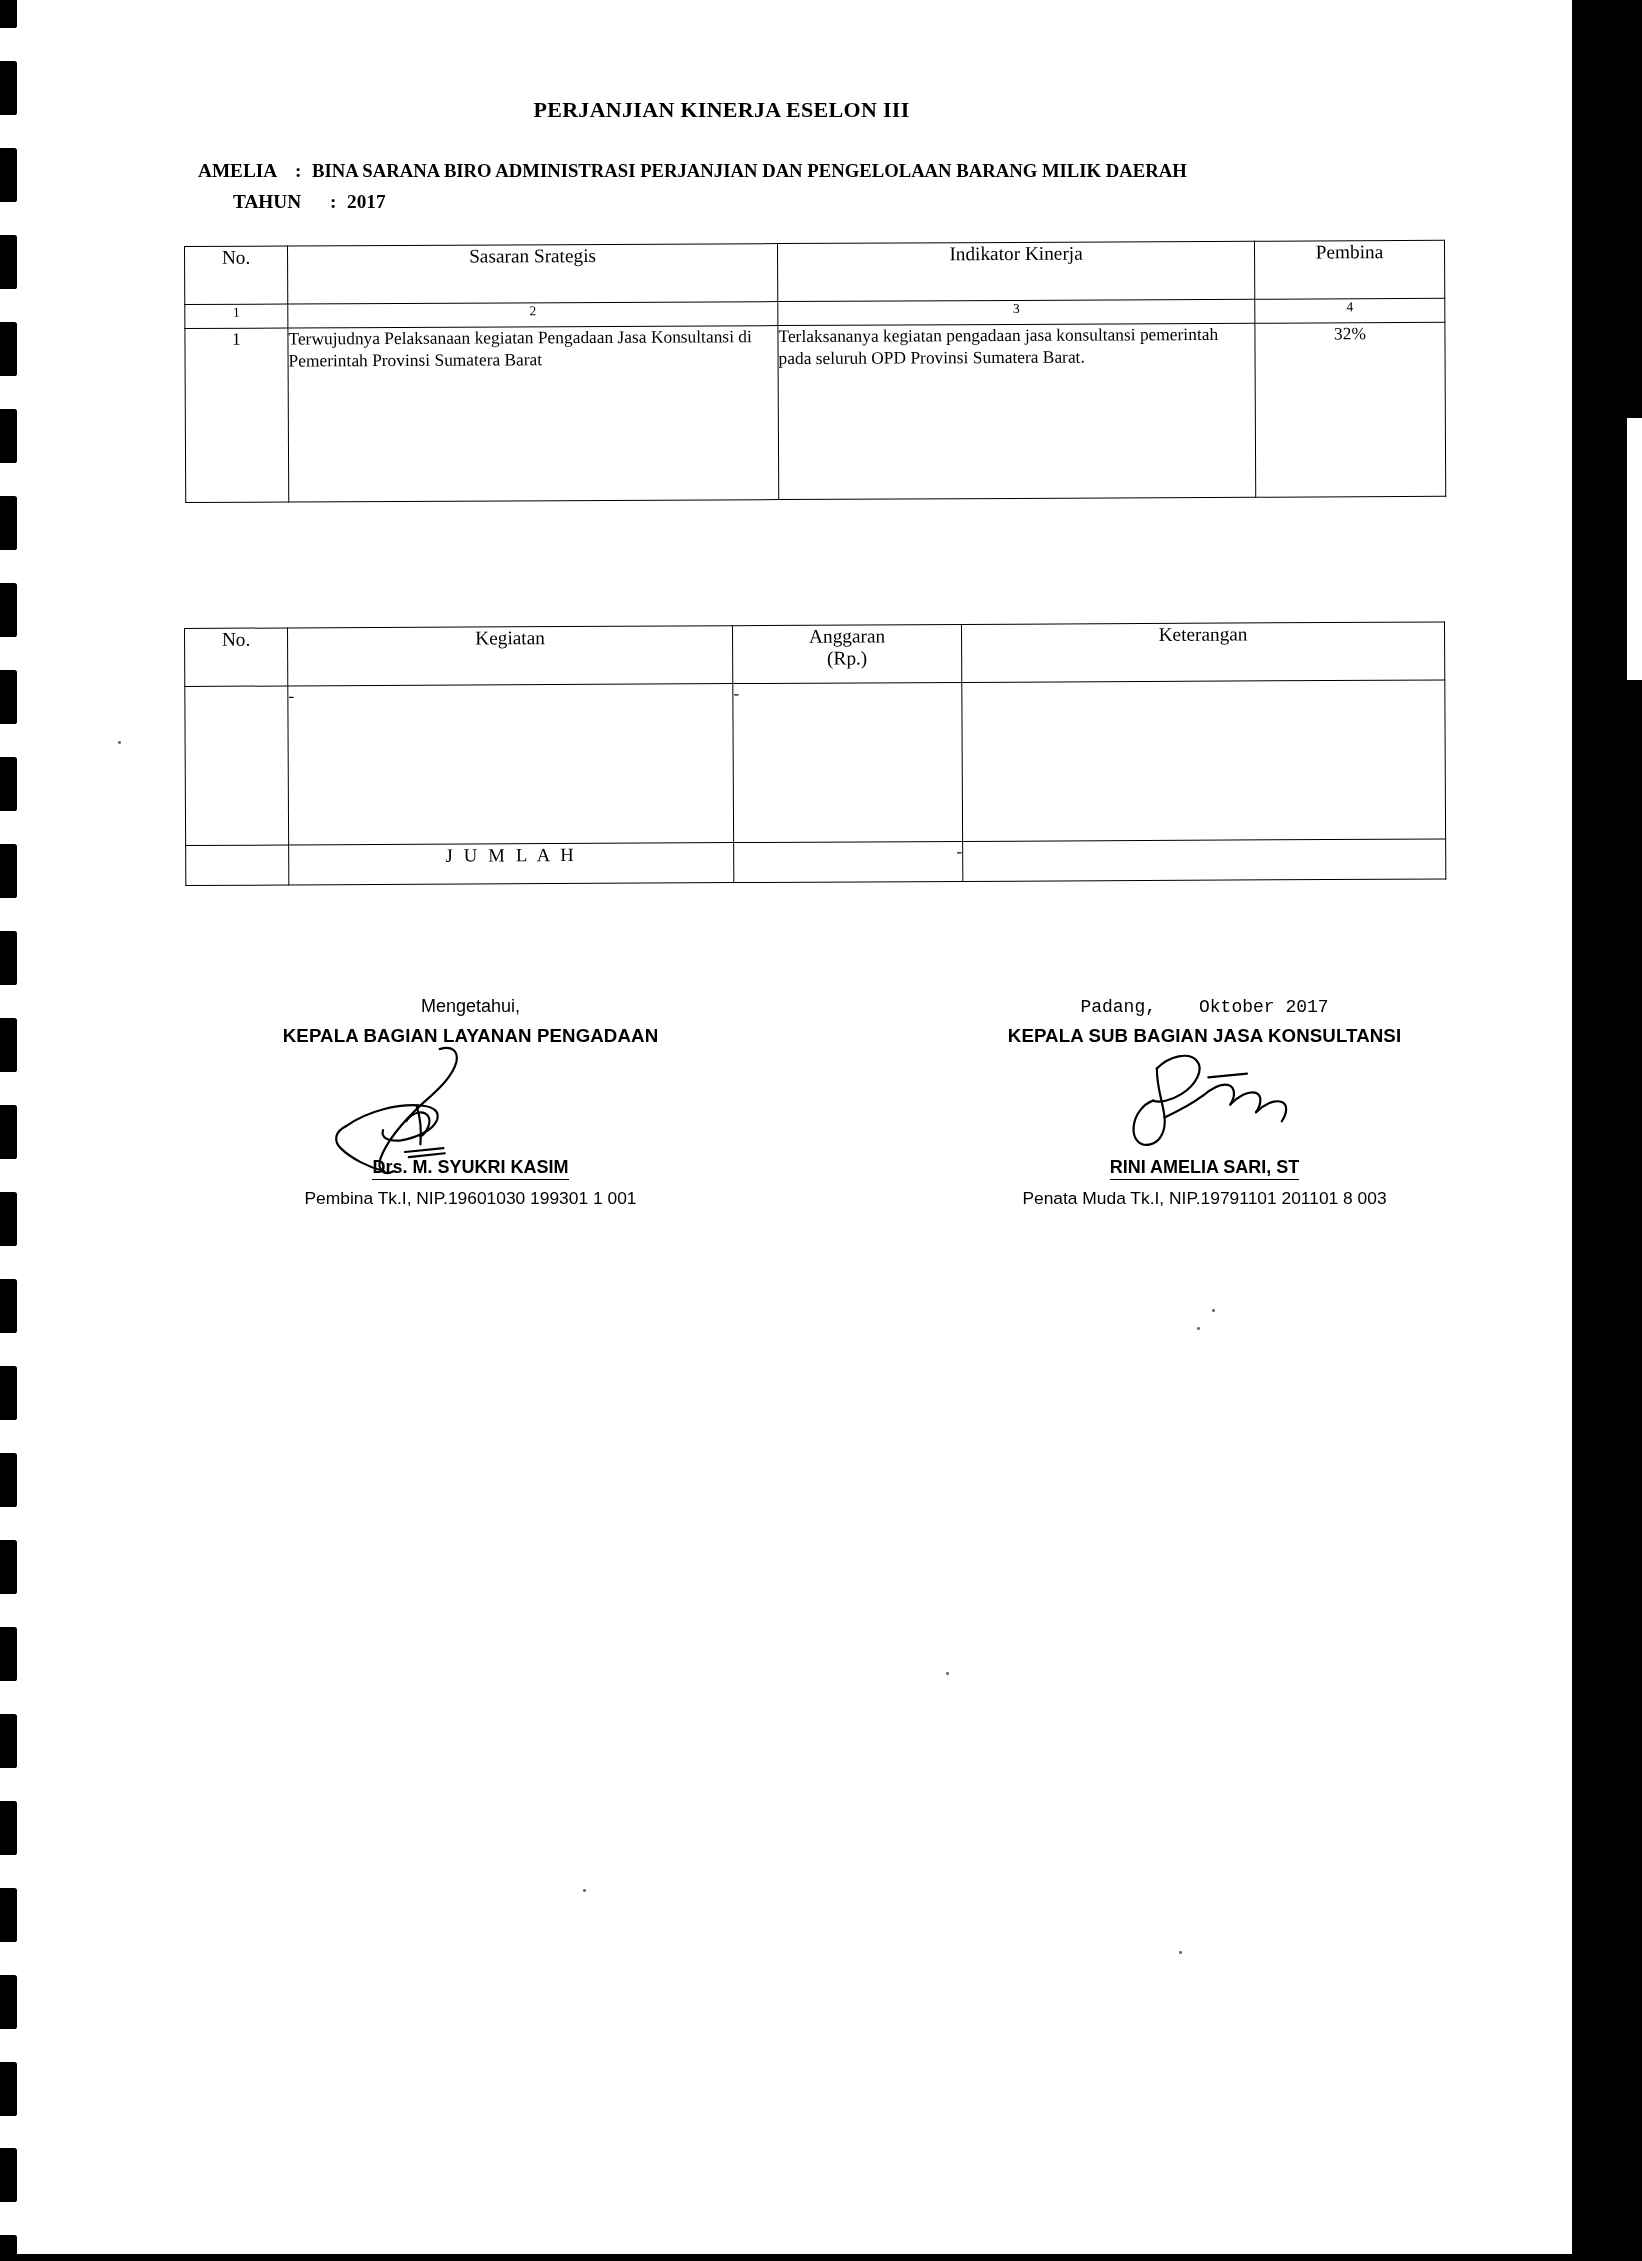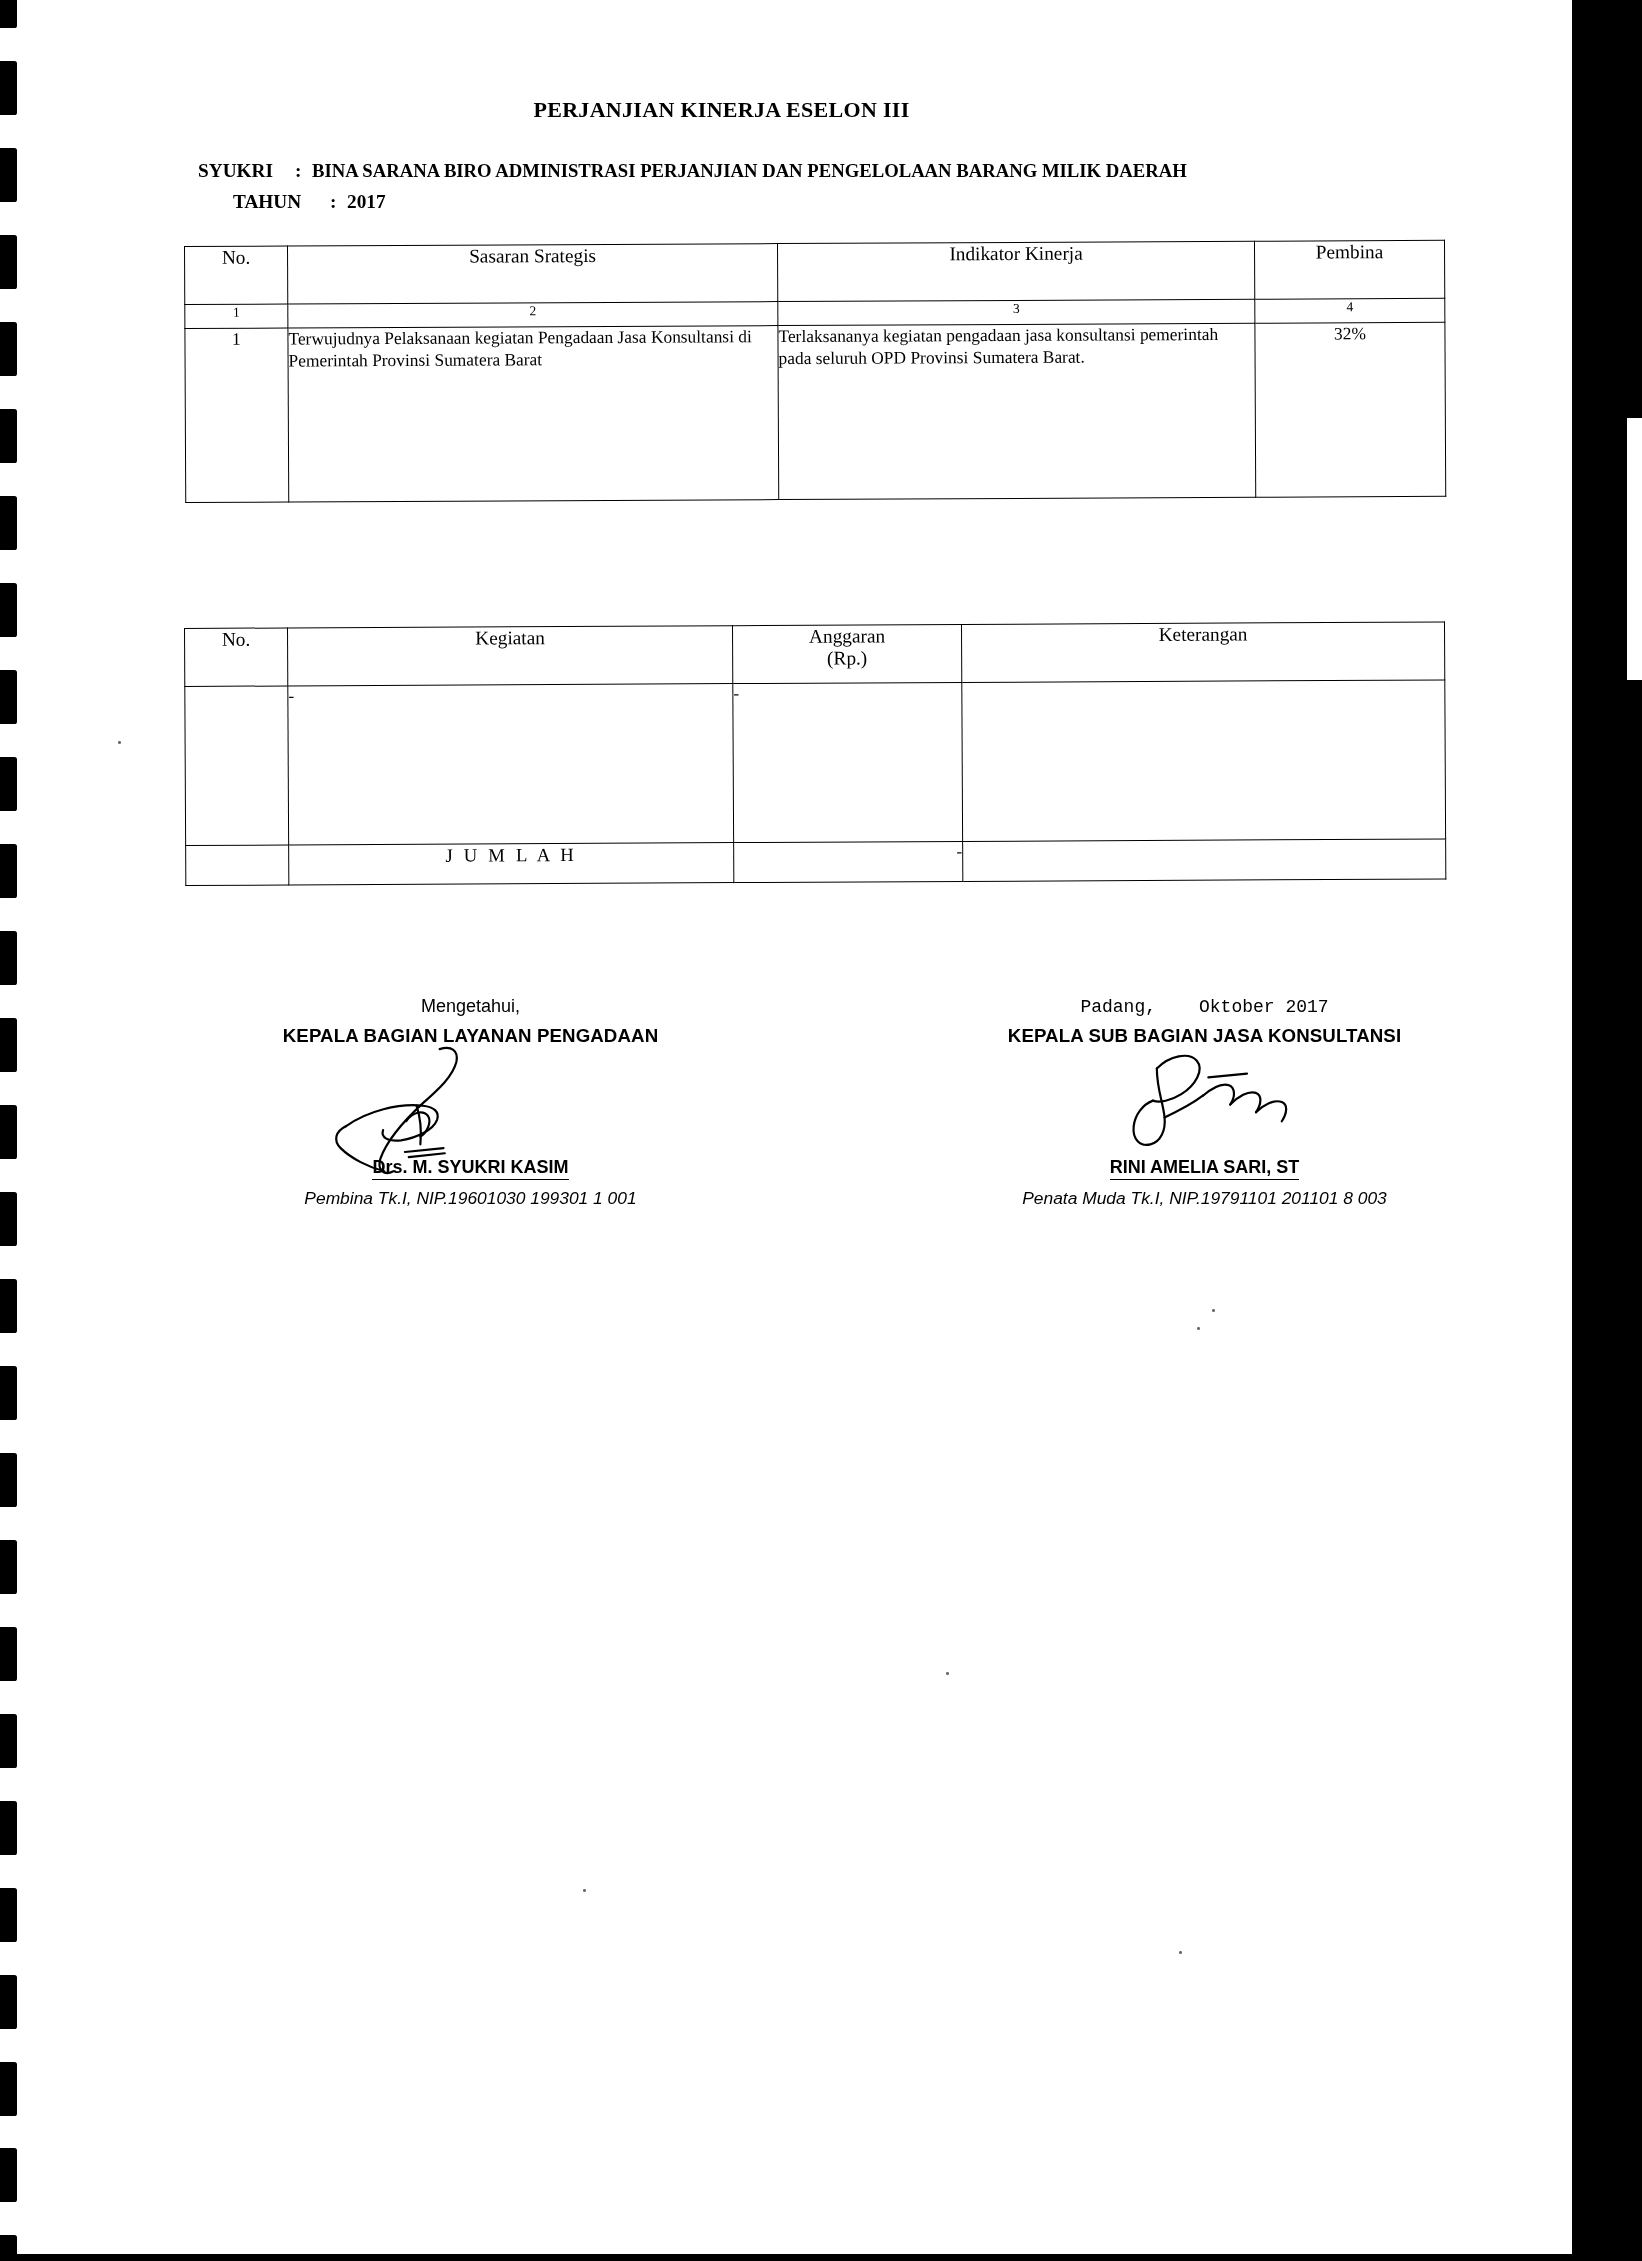--- a/index.html
+++ b/index.html
@@ -227,21 +227,20 @@
   .sig-name {
     font-size: 18px;
     font-weight: bold;
     display: inline-block;
     border-bottom: 1.9px solid #000;
     padding-bottom: 1.3px;
   }
   .sig-nip {
     font-size: 17.4px;
     margin-top: 7.7px;
-    font-style: italic;
   }
   .sig-svg {
     position: absolute;
     pointer-events: none;
   }
   #sig-svg-left  { left: 77px; top: -2.6px; }
   #sig-svg-right { left: 161px; top: -6.4px; }
 
   .date-city { display: inline-block; font-family: Liberation Mono, monospace; }
   .date-gap  { display: inline-block; width: 43px; }
@@ -282,21 +281,21 @@
 <div id="scan-right-bar-wide"></div>
 <div id="scan-right-bar-mid"></div>
 <div id="scan-right-bar-lower"></div>
 <div id="scan-bottom-edge"></div>
 
 <div id="page">
 
   <div id="doc-title">PERJANJIAN KINERJA ESELON III</div>
 
   <div class="meta-row" id="meta-bagian">
-    <span class="meta-label">SYUKRI</span><span class="meta-colon">:</span><span class="meta-value-small">BINA SARANA BIRO ADMINISTRASI PERJANJIAN DAN PENGELOLAAN BARANG MILIK DAERAH</span>
+    <span class="meta-label">AMELIA</span><span class="meta-colon">:</span><span class="meta-value-small">BINA SARANA BIRO ADMINISTRASI PERJANJIAN DAN PENGELOLAAN BARANG MILIK DAERAH</span>
   </div>
 
   <div class="meta-row" id="meta-tahun">
     <span class="meta-label">TAHUN</span><span class="meta-colon">:</span><span>2017</span>
   </div>
 
   <table id="table-sasaran" class="doc-table">
     <colgroup>
       <col style="width:103px">
       <col style="width:490px">

